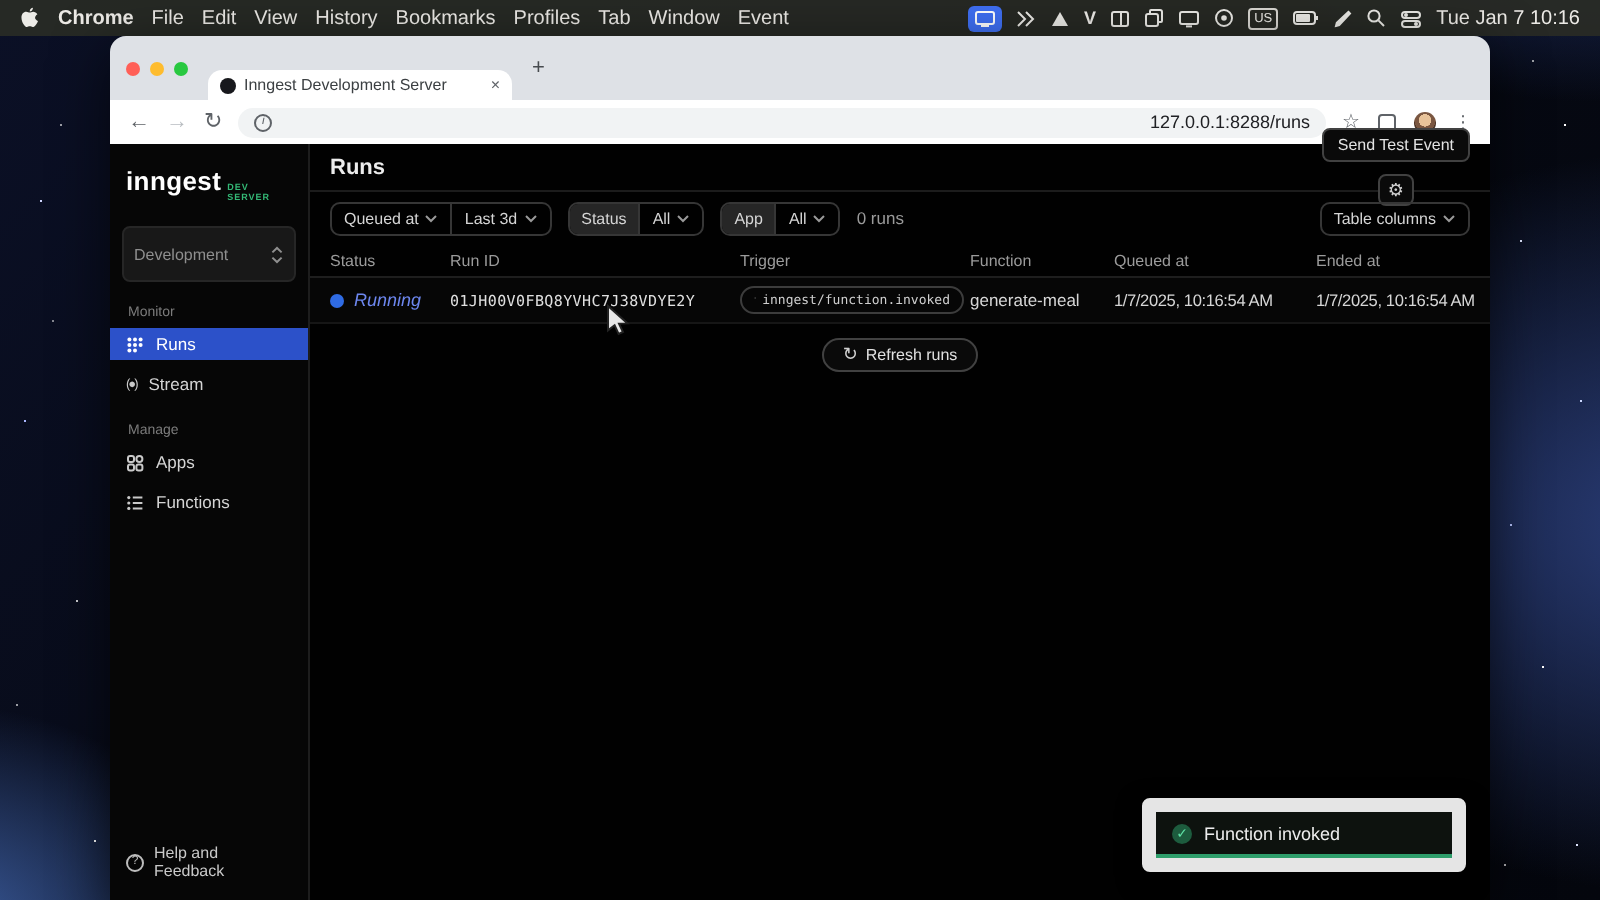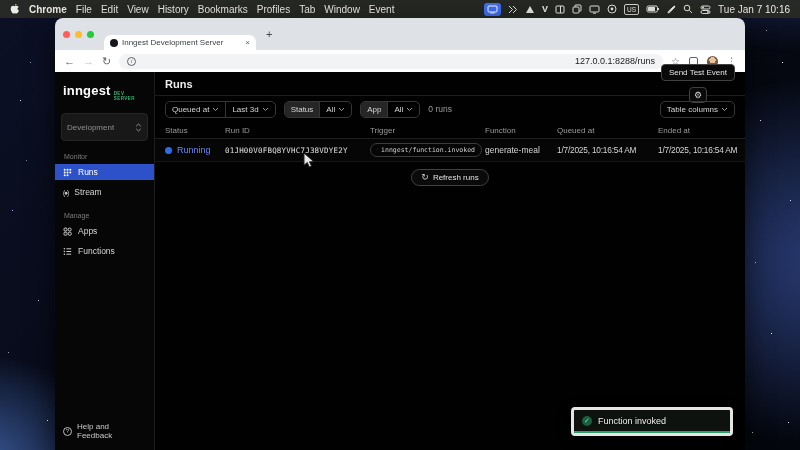--- a/index.html
+++ b/index.html
@@ -97,34 +97,34 @@
 
   .thead { display:grid; grid-template-columns:60px 145px 115px 72px 101px 1fr;
     padding:0 4px 0 10px; height:17px; align-items:center; font-size:8px; color:#9b9b9b;
     border-bottom:1px solid #1e1e1e; flex:none; }
   .trow { display:grid; grid-template-columns:60px 145px 115px 72px 101px 1fr;
     padding:0 4px 0 10px; height:23px; align-items:center; background:#060606;
     border-bottom:1px solid #161616; font-size:8.5px; color:#d6d6d6; flex:none; }
   .cell { white-space:nowrap; overflow:hidden; }
   .status-cell { display:flex; align-items:center; gap:5px; }
   .run-dot { width:7px; height:7px; border-radius:50%; background:#2f6be4; flex:none; }
-  .status-txt { color:#6d87ef; font-size:9px; }
+  .status-txt { color:#6d87ef; font-size:9px;font-style:italic; }
   .runid { font-family:"DejaVu Sans Mono",monospace; font-size:7.5px; color:#e0e0e0; letter-spacing:.2px; }
   .trig-pill { display:inline-flex; gap:3px; border:1px solid #3c3c3c;
     border-radius:999px; padding:2px 6px; font-family:"DejaVu Sans Mono",monospace;
     font-size:6.5px; color:#cfcfcf; max-width:112px; }
   .date { font-size:8.3px; letter-spacing:-.2px; }
 
   .refresh-wrap { display:flex; justify-content:center; margin-top:7px; flex:none; }
   .refresh-btn { border:1px solid #414141; border-radius:999px; background:#0a0a0a;
     color:#e0e0e0; font-size:8px; padding:3px 9px; display:inline-flex; align-items:center; gap:4px; }
   .refresh-ic { font-size:9px; color:#cfcfcf; line-height:1; }
 
   .toast { position:absolute; right:12px; bottom:14px; width:162px; background:#0d120e;
-    border:3px solid #e5e5e5; border-radius:4px; padding:6px 8px 7px; display:flex;
+    border:7px solid #e5e5e5; border-radius:4px; padding:6px 8px 7px; display:flex;
     align-items:center; gap:6px; font-size:9px; color:#ededed; overflow:hidden;
     box-shadow:0 4px 12px rgba(0,0,0,.5); }
   .check-ic { width:10px; height:10px; border-radius:50%; background:#1d5c3e; color:#5fe0a5;
     font-size:7px; display:inline-flex; align-items:center; justify-content:center; flex:none; }
   .toast-bar { position:absolute; left:0; bottom:0; height:2px; width:100%; background:#2e9e6b; }
 
   .cursor { position:absolute; left:303px; top:152px; z-index:50; }
   svg.ico { display:block; }
 </style>
 </head>

